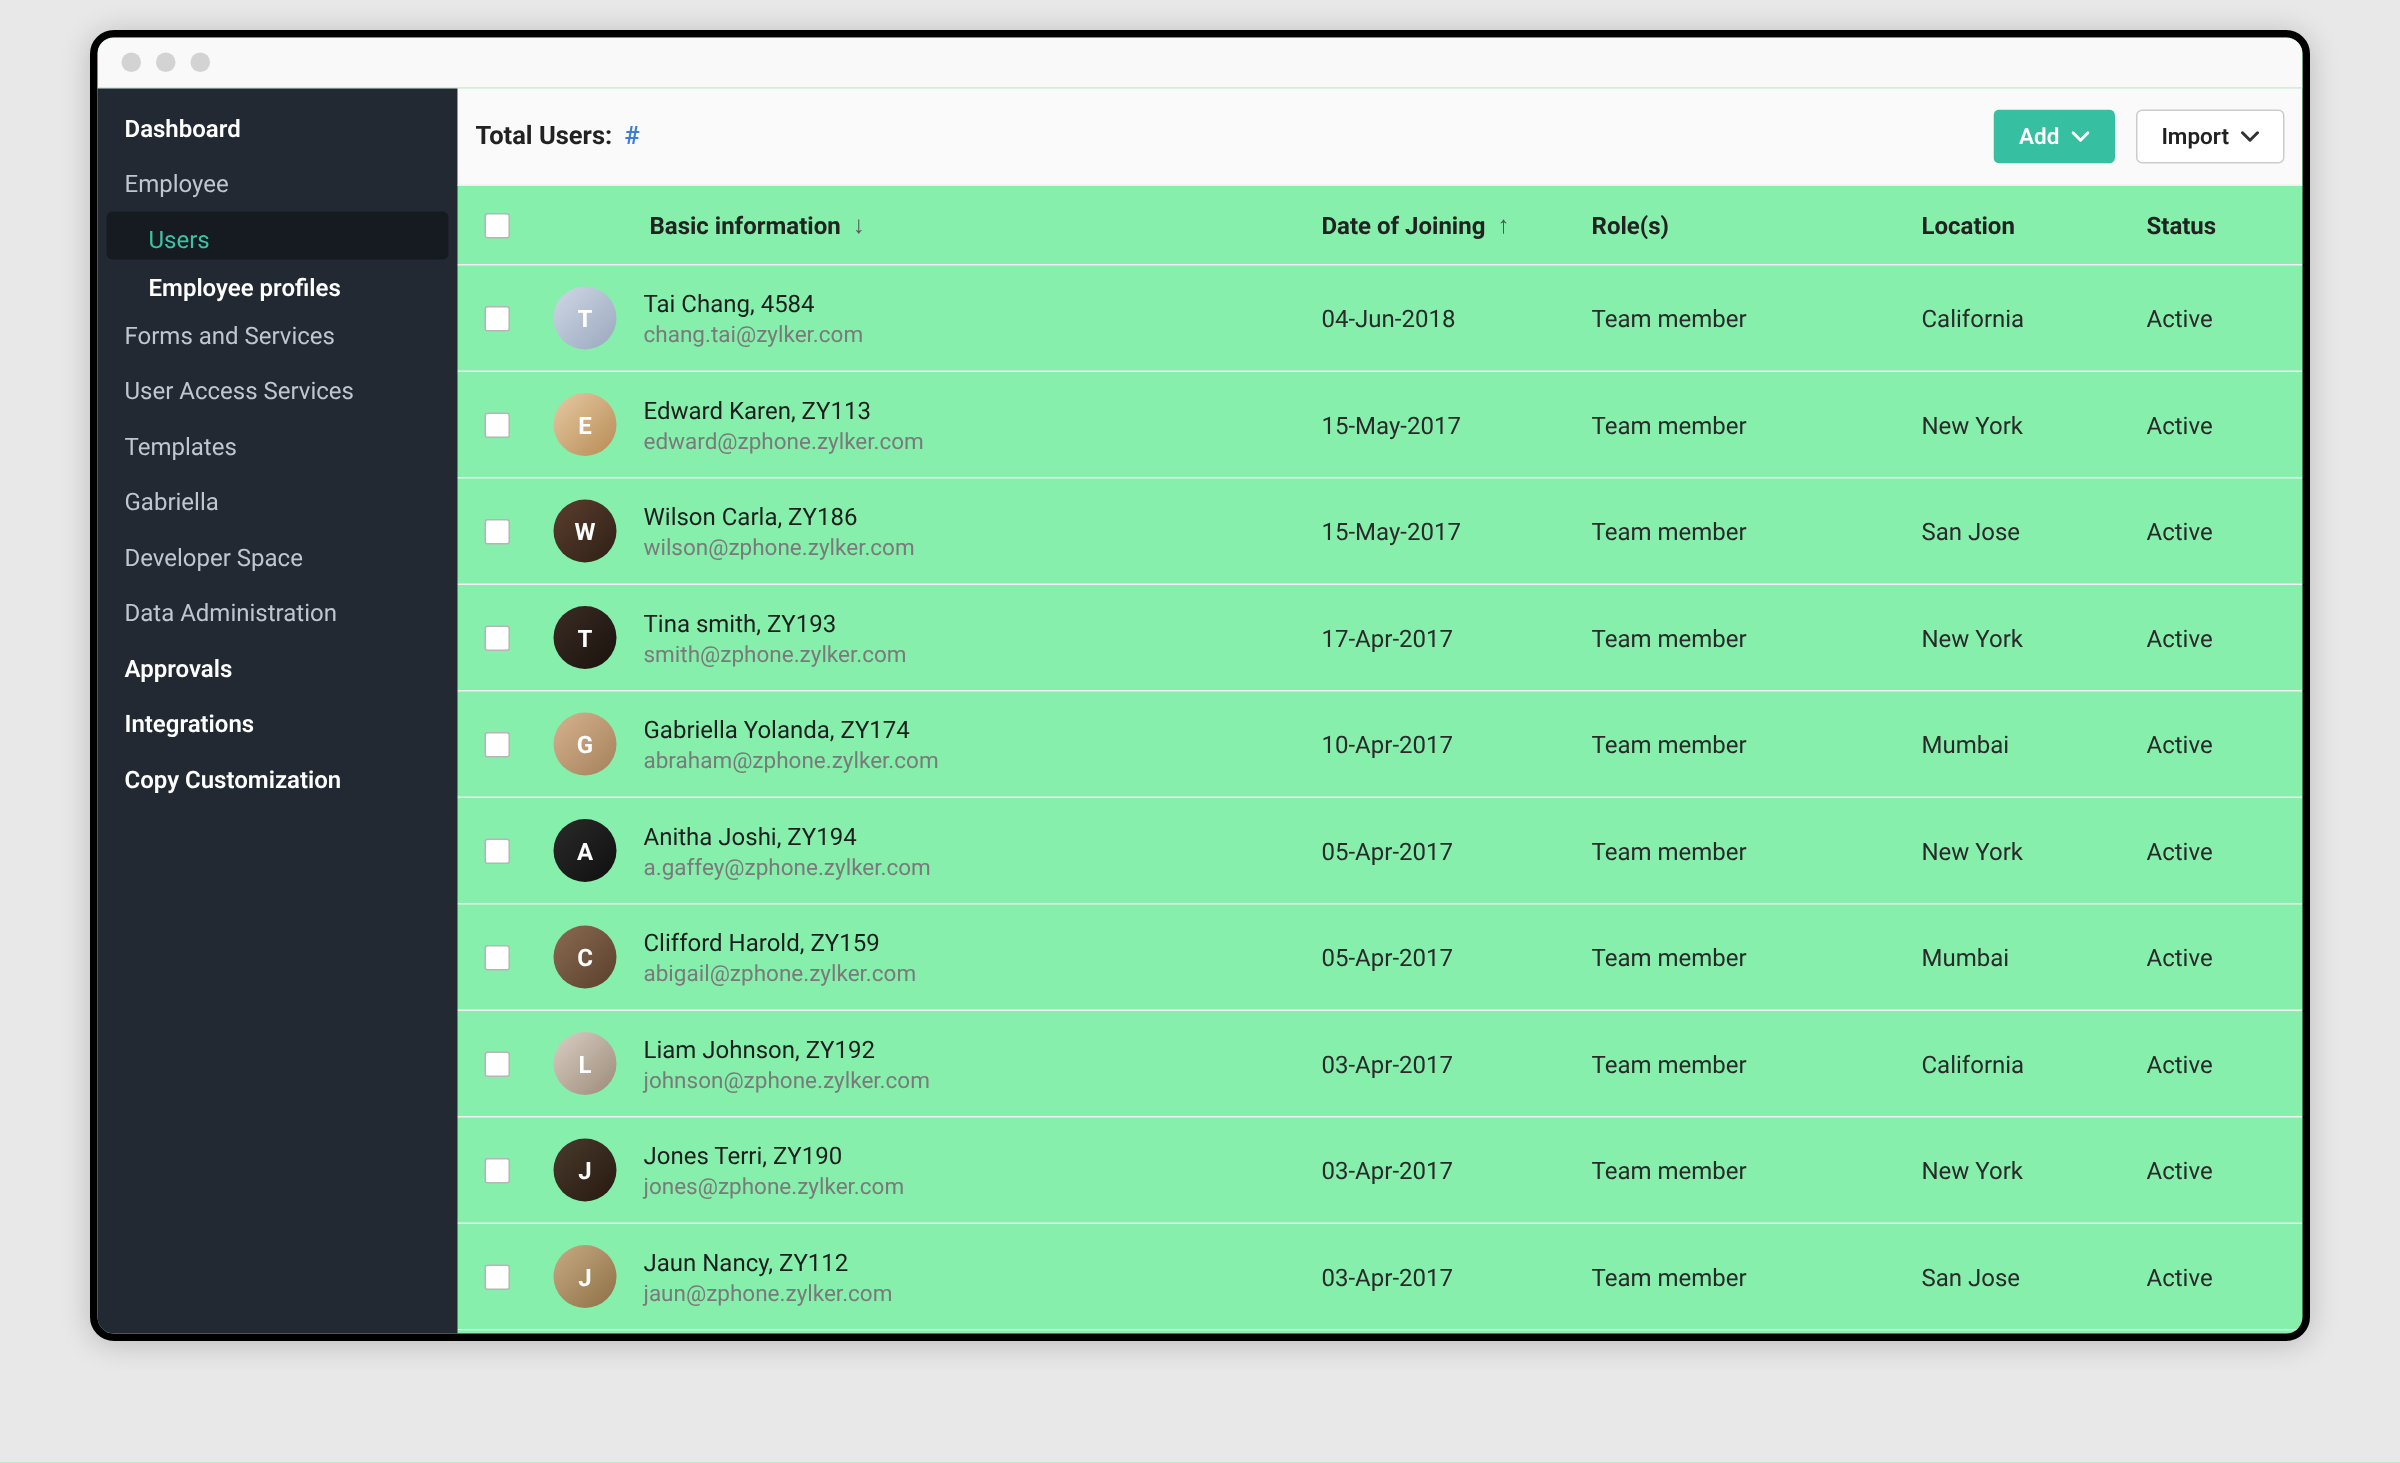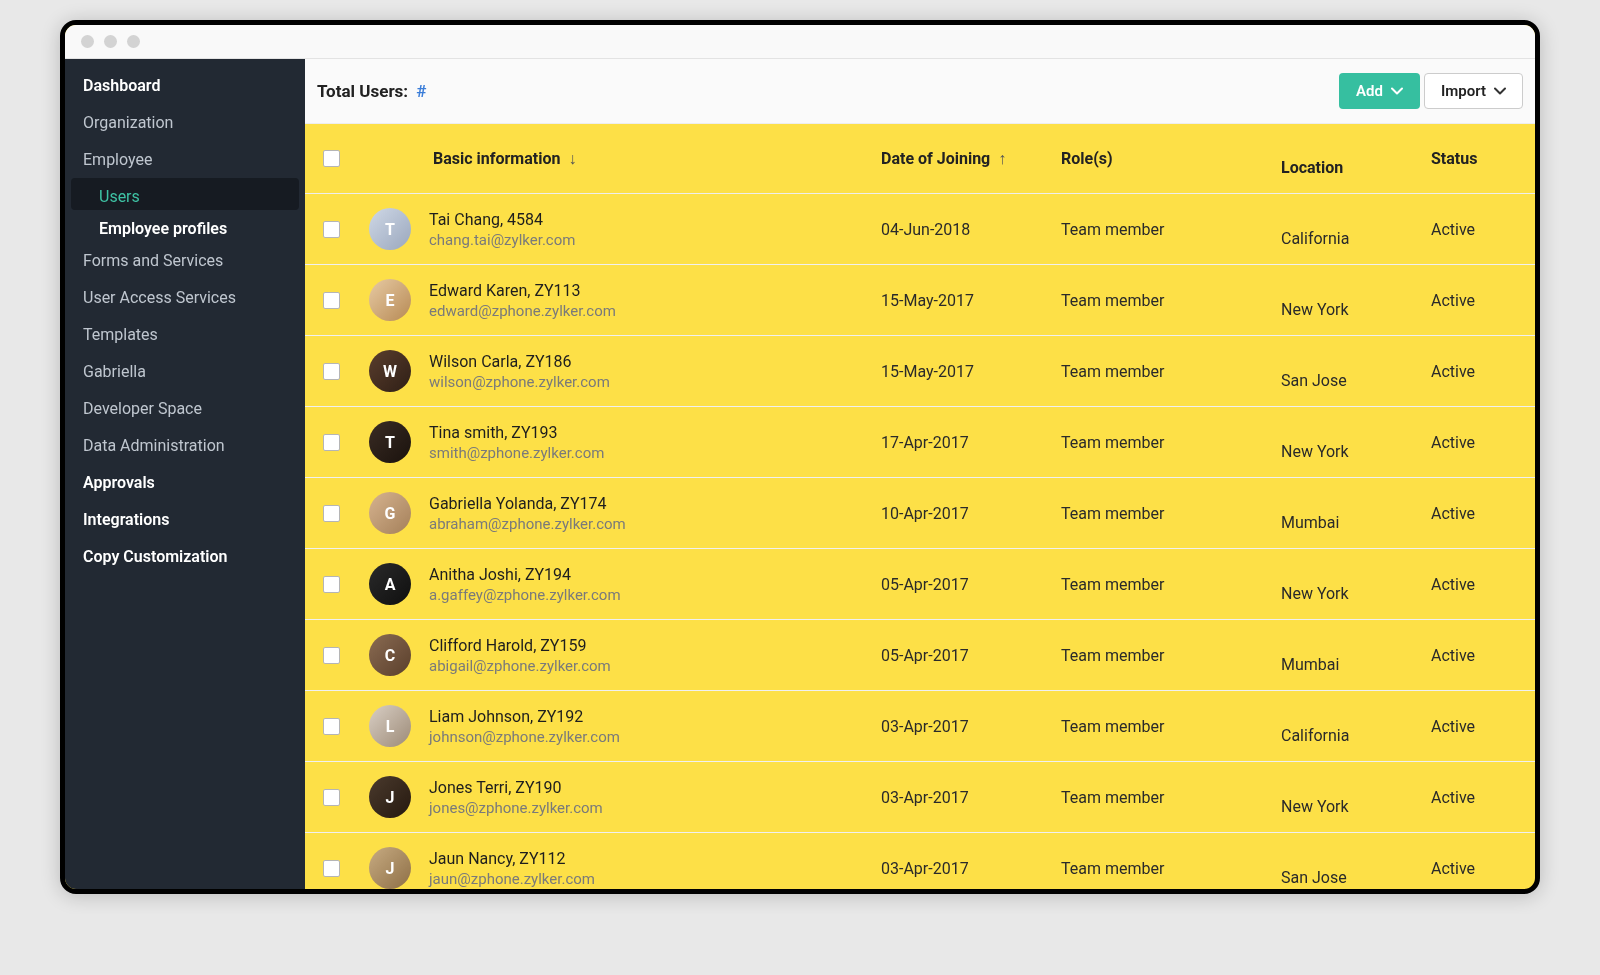--- a/index.html
+++ b/index.html
@@ -6,21 +6,21 @@
 body {
   font-family: -apple-system, BlinkMacSystemFont, "Segoe UI", Roboto, Helvetica, Arial, sans-serif;
   background: #e8e8e8;
   display: flex;
   justify-content: center;
   align-items: flex-start;
   padding: 20px 0;
 }
 .window {
   width: 1480px;
-  background: #fde047;
+  background: #86efac;
   border: 5px solid #000;
   border-radius: 16px;
   overflow: hidden;
   box-shadow: 0 2px 20px rgba(0,0,0,0.2);
 }
 .titlebar {
   height: 34px;
   background: #f9f9f9;
   border-bottom: 1px solid #e3e3e3;
   display: flex;
@@ -68,21 +68,21 @@
   display: flex;
   align-items: center;
   justify-content: space-between;
   padding: 14px 12px;
   border-bottom: 1px solid #eee;
   background: #fafafa;
 }
 .toolbar-left { font-size: 17px; }
 .toolbar-left .label { font-weight: 700; color: #222; }
 .toolbar-left .hash { color: #3b7dd8; font-weight: 600; margin-left: 4px; }
-.toolbar-right { display: flex; gap: 4px; }
+.toolbar-right { display: flex; gap: 14px; }
 .btn {
   display: inline-flex;
   align-items: center;
   gap: 8px;
   padding: 8px 16px;
   border-radius: 4px;
   font-size: 15px;
   font-weight: 600;
   cursor: pointer;
   border: 1px solid transparent;
@@ -97,21 +97,21 @@
   padding: 16px 24px 16px 18px;
   border-bottom: 1px solid #eee;
   font-size: 16px;
   font-weight: 700;
   color: #222;
 }
 .col-check { width: 46px; flex-shrink: 0; display:flex; align-items:center; }
 .col-info { flex: 1 1 auto; min-width: 0; display:flex; align-items:center; gap:8px;}
 .col-date { width: 180px; flex-shrink: 0; display:flex; align-items:center; gap:8px;}
 .col-role { width: 220px; flex-shrink: 0; }
-.col-loc  { width: 150px; flex-shrink: 0; margin-top: 18px; }
+.col-loc  { width: 150px; flex-shrink: 0; }
 .col-stat { width: 80px; flex-shrink: 0; }
 .checkbox {
   width: 17px; height: 17px; border: 1.5px solid #b5b5b5; border-radius: 2px; background:#fff;
 }
 .arrow { font-weight: 400; color: #555; }
 .rows { overflow-y: auto; }
 .row {
   display: flex;
   align-items: center;
   padding: 14px 24px 14px 18px;
@@ -136,21 +136,20 @@
 
 <div class="window">
   <div class="titlebar">
     <span class="dot"></span>
     <span class="dot"></span>
     <span class="dot"></span>
   </div>
   <div class="app">
     <nav class="sidebar" id="sidebar">
         <div class="item bold"><span>Dashboard</span></div>
-        <div class="item"><span>Organization</span></div>
         <div class="item"><span>Employee</span></div>
         <div class="subitem active"><span>Users</span></div>
         <div class="subitem bold"><span>Employee profiles</span></div>
         <div class="item"><span>Forms and Services</span></div>
         <div class="item"><span>User Access Services</span></div>
         <div class="item"><span>Templates</span></div>
         <div class="item"><span>Gabriella</span></div>
         <div class="item"><span>Developer Space</span></div>
         <div class="item"><span>Data Administration</span></div>
         <div class="item bold"><span>Approvals</span></div>

